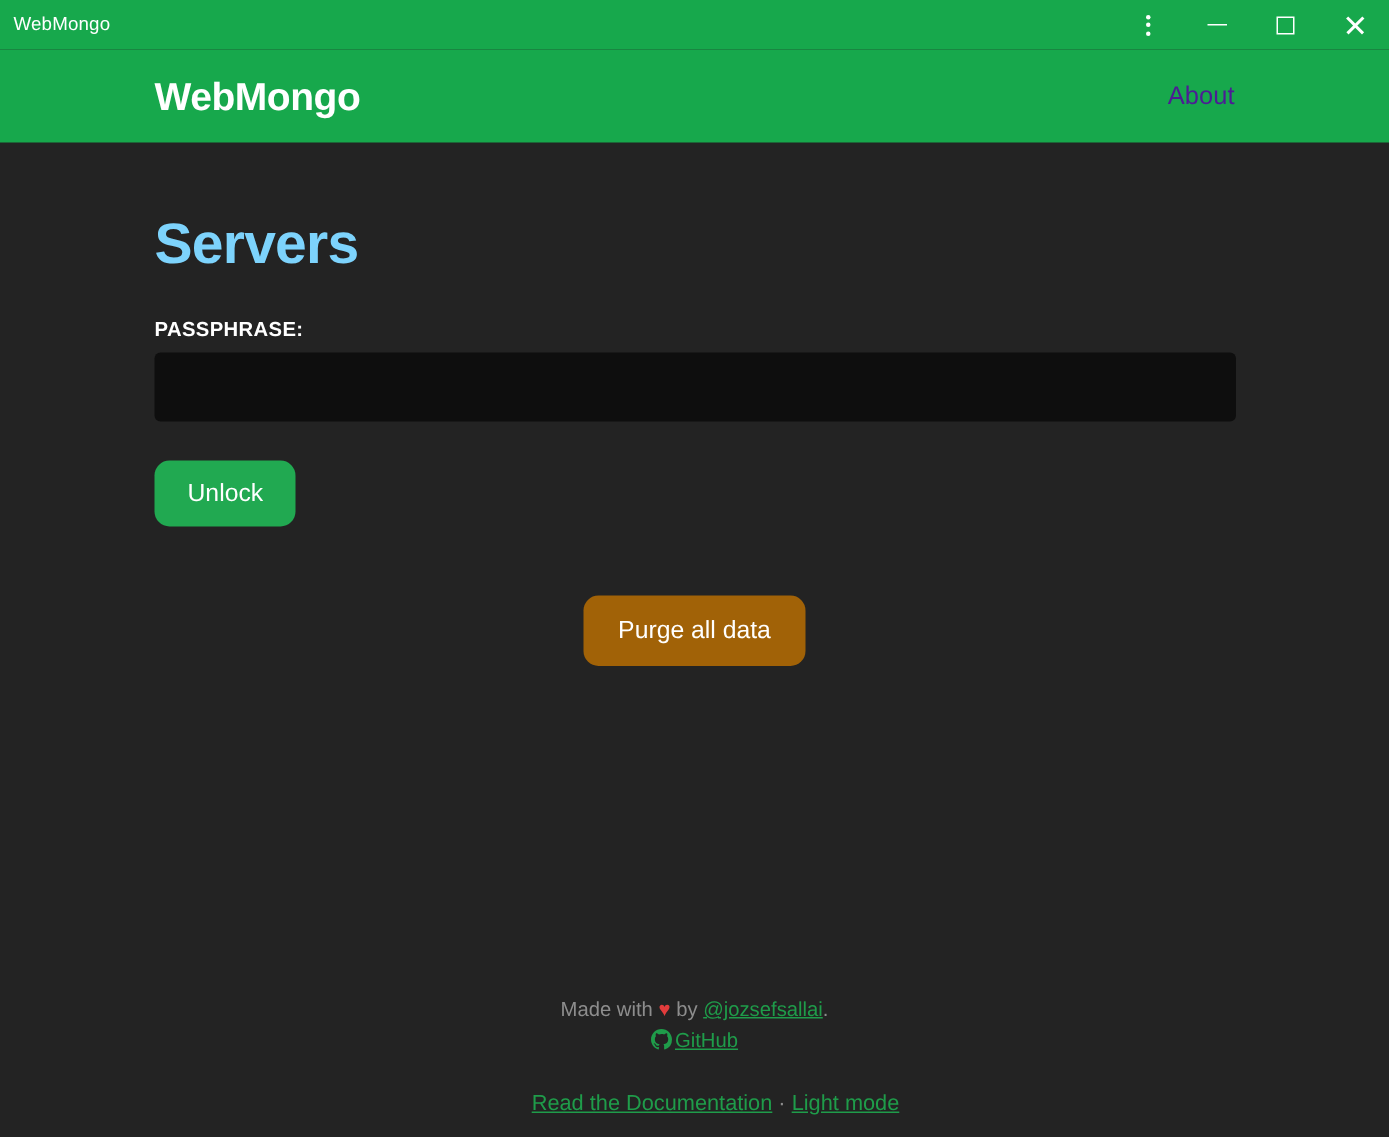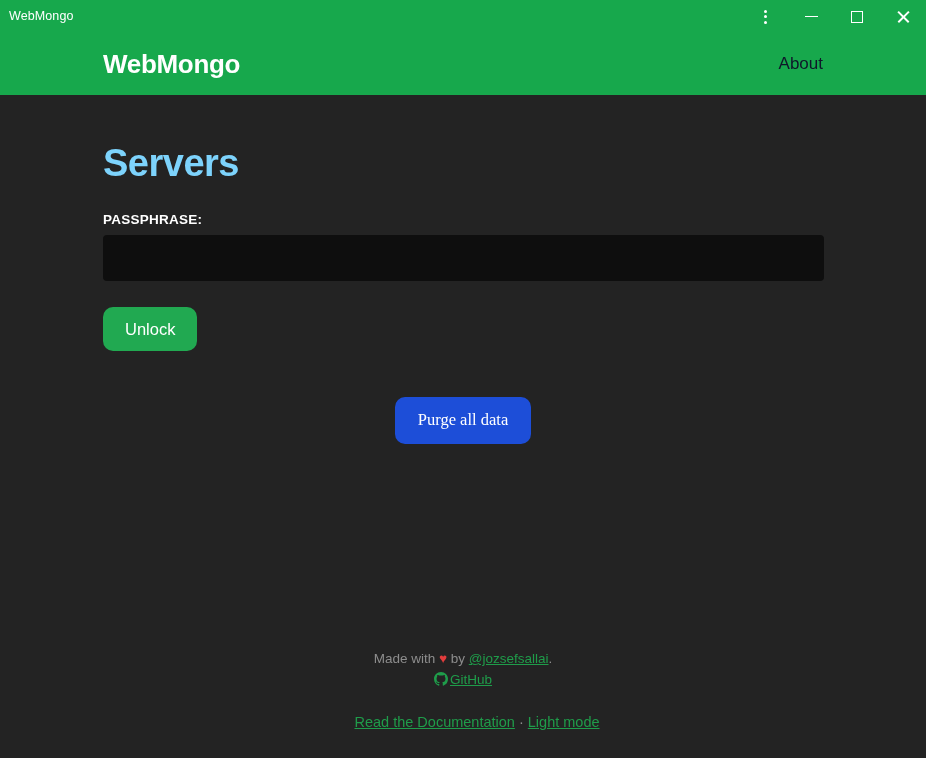--- a/index.html
+++ b/index.html
@@ -96,21 +96,21 @@
     box-sizing: border-box;
   }
   .brand {
     color: #ffffff;
     font-size: 26px;
     font-weight: bold;
     letter-spacing: -0.3px;
     cursor: pointer;
   }
   .nav-link {
-    color: #0f172a;
+    color: #4c1d95;
     font-size: 17px;
     text-decoration: none;
     cursor: pointer;
   }
 
   
   .main {
     padding: 0 103px;
   }
   .page-title {
@@ -160,32 +160,31 @@
   .btn-unlock {
     background: #21a951;
     padding: 14px 22px;
     margin-top: 26px;
   }
   .purge-wrap {
     text-align: center;
     margin-top: 46px;
   }
   .btn-purge {
-    background: #1d4ed8;
+    background: #a16207;
     padding: 15px 23px;
     font-size: 16.5px;
-    font-family: Liberation Serif, serif;
   }
 
   
   .footer {
     position: absolute;
     left: 0;
     right: 0;
-    top: 649px;
+    top: 663px;
     text-align: center;
     font-size: 13.5px;
     color: #8d8d8d;
     line-height: 1.55;
   }
   .footer a {
     color: #1f9c4a;
     text-decoration: underline;
   }
   .heart { color: #e23c3c; }

